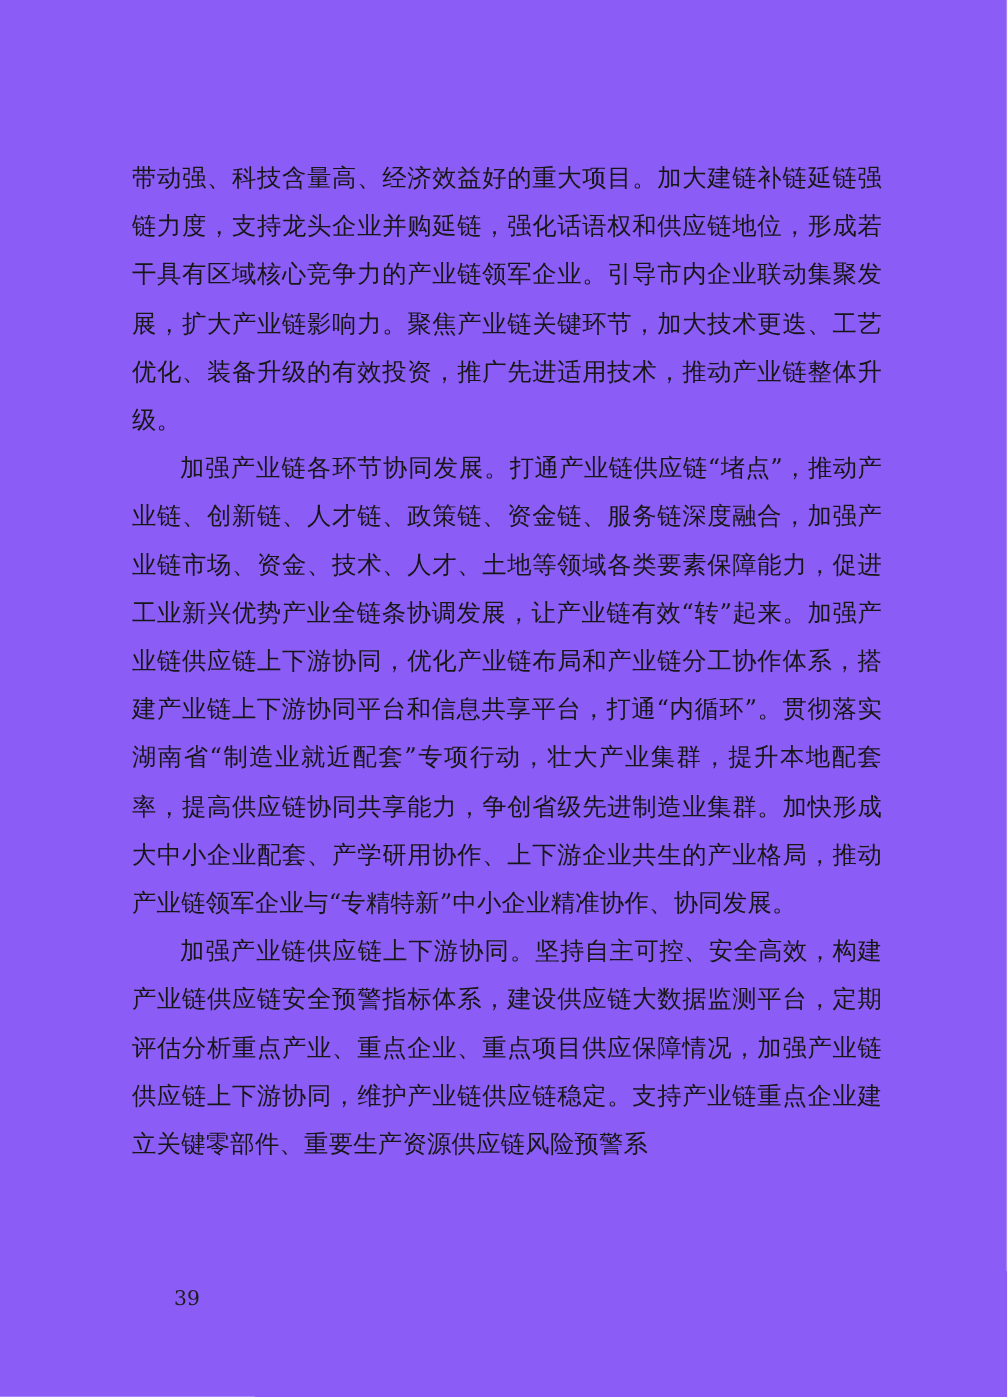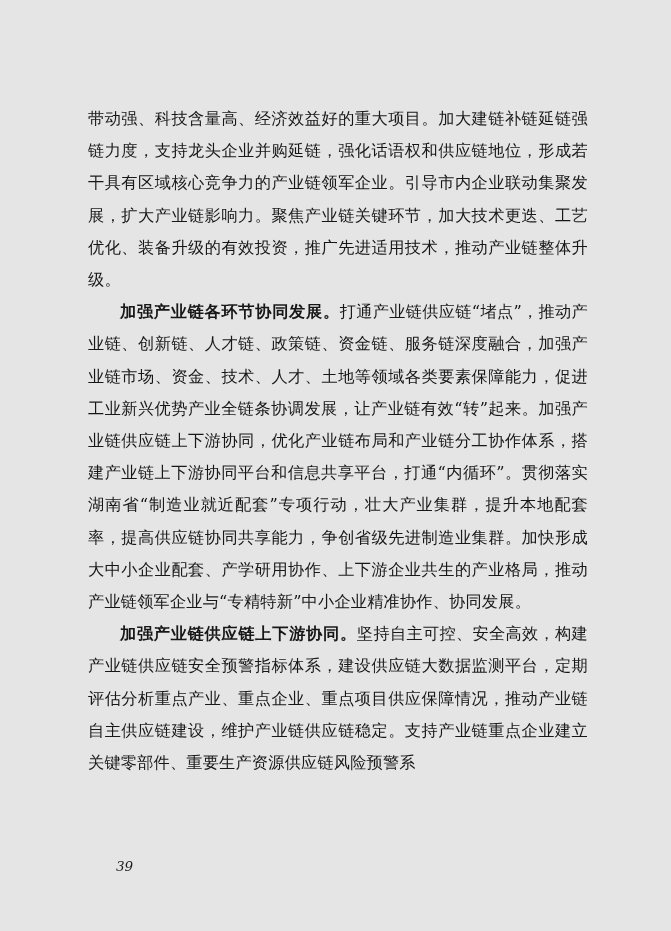--- a/index.html
+++ b/index.html
@@ -14,21 +14,21 @@
     color: #1a1a1a;
     position: relative;
     overflow: hidden;
   }
   .page {
     position: absolute;
     left: 0;
     top: 0;
     width: 671px;
     height: 931px;
-    background: #e5e5e5;
+    background: #8b5cf6;
   }
   .content {
     position: absolute;
     left: 88px;
     top: 103px;
     width: 500px;
   }
   .para {
     font-size: 16.2px;
     line-height: 32.2px;
@@ -38,48 +38,47 @@
     letter-spacing: 0.2px;
     color: #171717;
   }
   .para + .para {
     margin-top: 0px;
   }
   .indent {
     text-indent: 32px;
   }
   .lead {
-    font-weight: bold;
+    font-weight: normal;
     letter-spacing: 0.6px;
   }
   .footer {
     position: absolute;
     left: 116px;
     top: 857px;
     font-size: 13.5px;
     line-height: 18px;
     color: #1d1d1d;
     font-family: "DejaVu Serif", "Liberation Serif", serif;
-    font-style: italic;
   }
 </style>
 </head>
 <body>
 
 <div class="page">
   <div class="content">
 
     <p class="para">
       <span>带动强、科技含量高、经济效益好的重大项目。加大建链补链延链强链力度，支持龙头企业并购延链，强化话语权和供应链地位，形成若干具有区域核心竞争力的产业链领军企业。引导市内企业联动集聚发展，扩大产业链影响力。聚焦产业链关键环节，加大技术更迭、工艺优化、装备升级的有效投资，推广先进适用技术，推动产业链整体升级。</span>
     </p>
 
     <p class="para indent">
       <span class="lead">加强产业链各环节协同发展。</span><span>打通产业链供应链“堵点”，推动产业链、创新链、人才链、政策链、资金链、服务链深度融合，加强产业链市场、资金、技术、人才、土地等领域各类要素保障能力，促进工业新兴优势产业全链条协调发展，让产业链有效“转”起来。加强产业链供应链上下游协同，优化产业链布局和产业链分工协作体系，搭建产业链上下游协同平台和信息共享平台，打通“内循环”。贯彻落实湖南省“制造业就近配套”专项行动，壮大产业集群，提升本地配套率，提高供应链协同共享能力，争创省级先进制造业集群。加快形成大中小企业配套、产学研用协作、上下游企业共生的产业格局，推动产业链领军企业与“专精特新”中小企业精准协作、协同发展。</span>
     </p>
 
     <p class="para indent">
-      <span class="lead">加强产业链供应链上下游协同。</span><span>坚持自主可控、安全高效，构建产业链供应链安全预警指标体系，建设供应链大数据监测平台，定期评估分析重点产业、重点企业、重点项目供应保障情况，推动产业链自主供应链建设，维护产业链供应链稳定。支持产业链重点企业建立关键零部件、重要生产资源供应链风险预警系</span>
+      <span class="lead">加强产业链供应链上下游协同。</span><span>坚持自主可控、安全高效，构建产业链供应链安全预警指标体系，建设供应链大数据监测平台，定期评估分析重点产业、重点企业、重点项目供应保障情况，加强产业链供应链上下游协同，维护产业链供应链稳定。支持产业链重点企业建立关键零部件、重要生产资源供应链风险预警系</span>
     </p>
 
   </div>
 
   <div class="footer">39</div>
 </div>
 
 </body></html>

